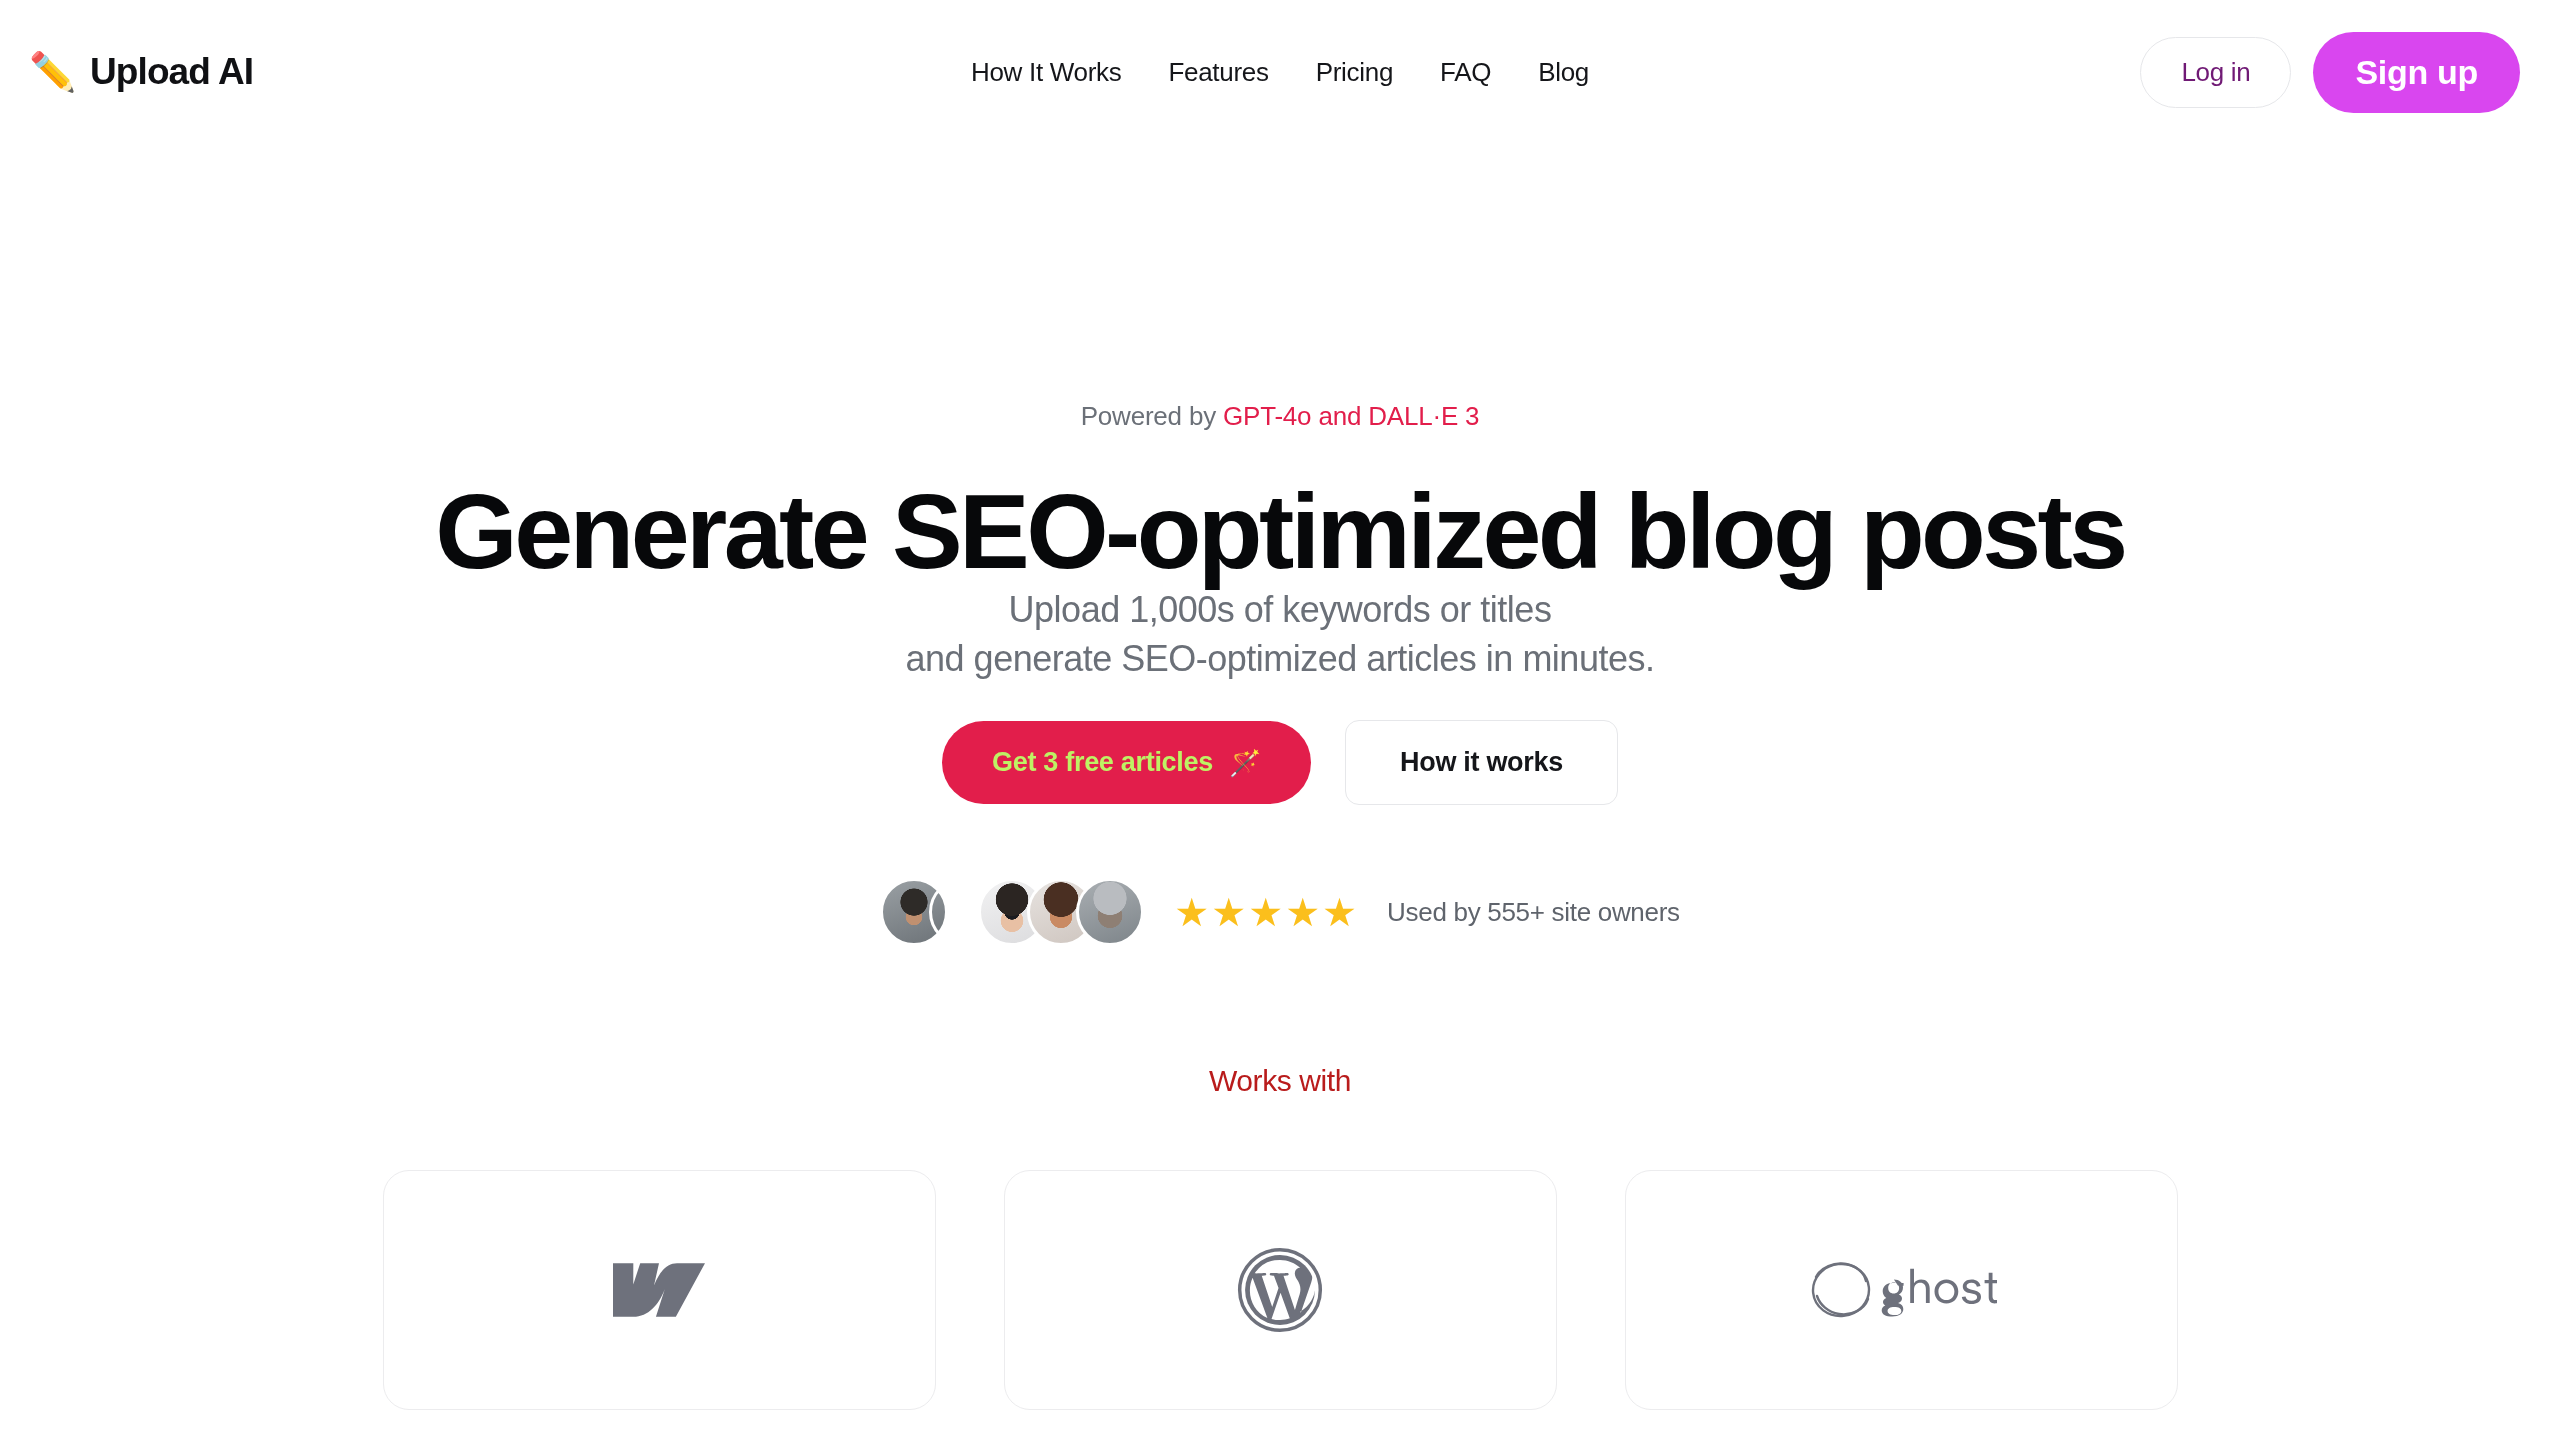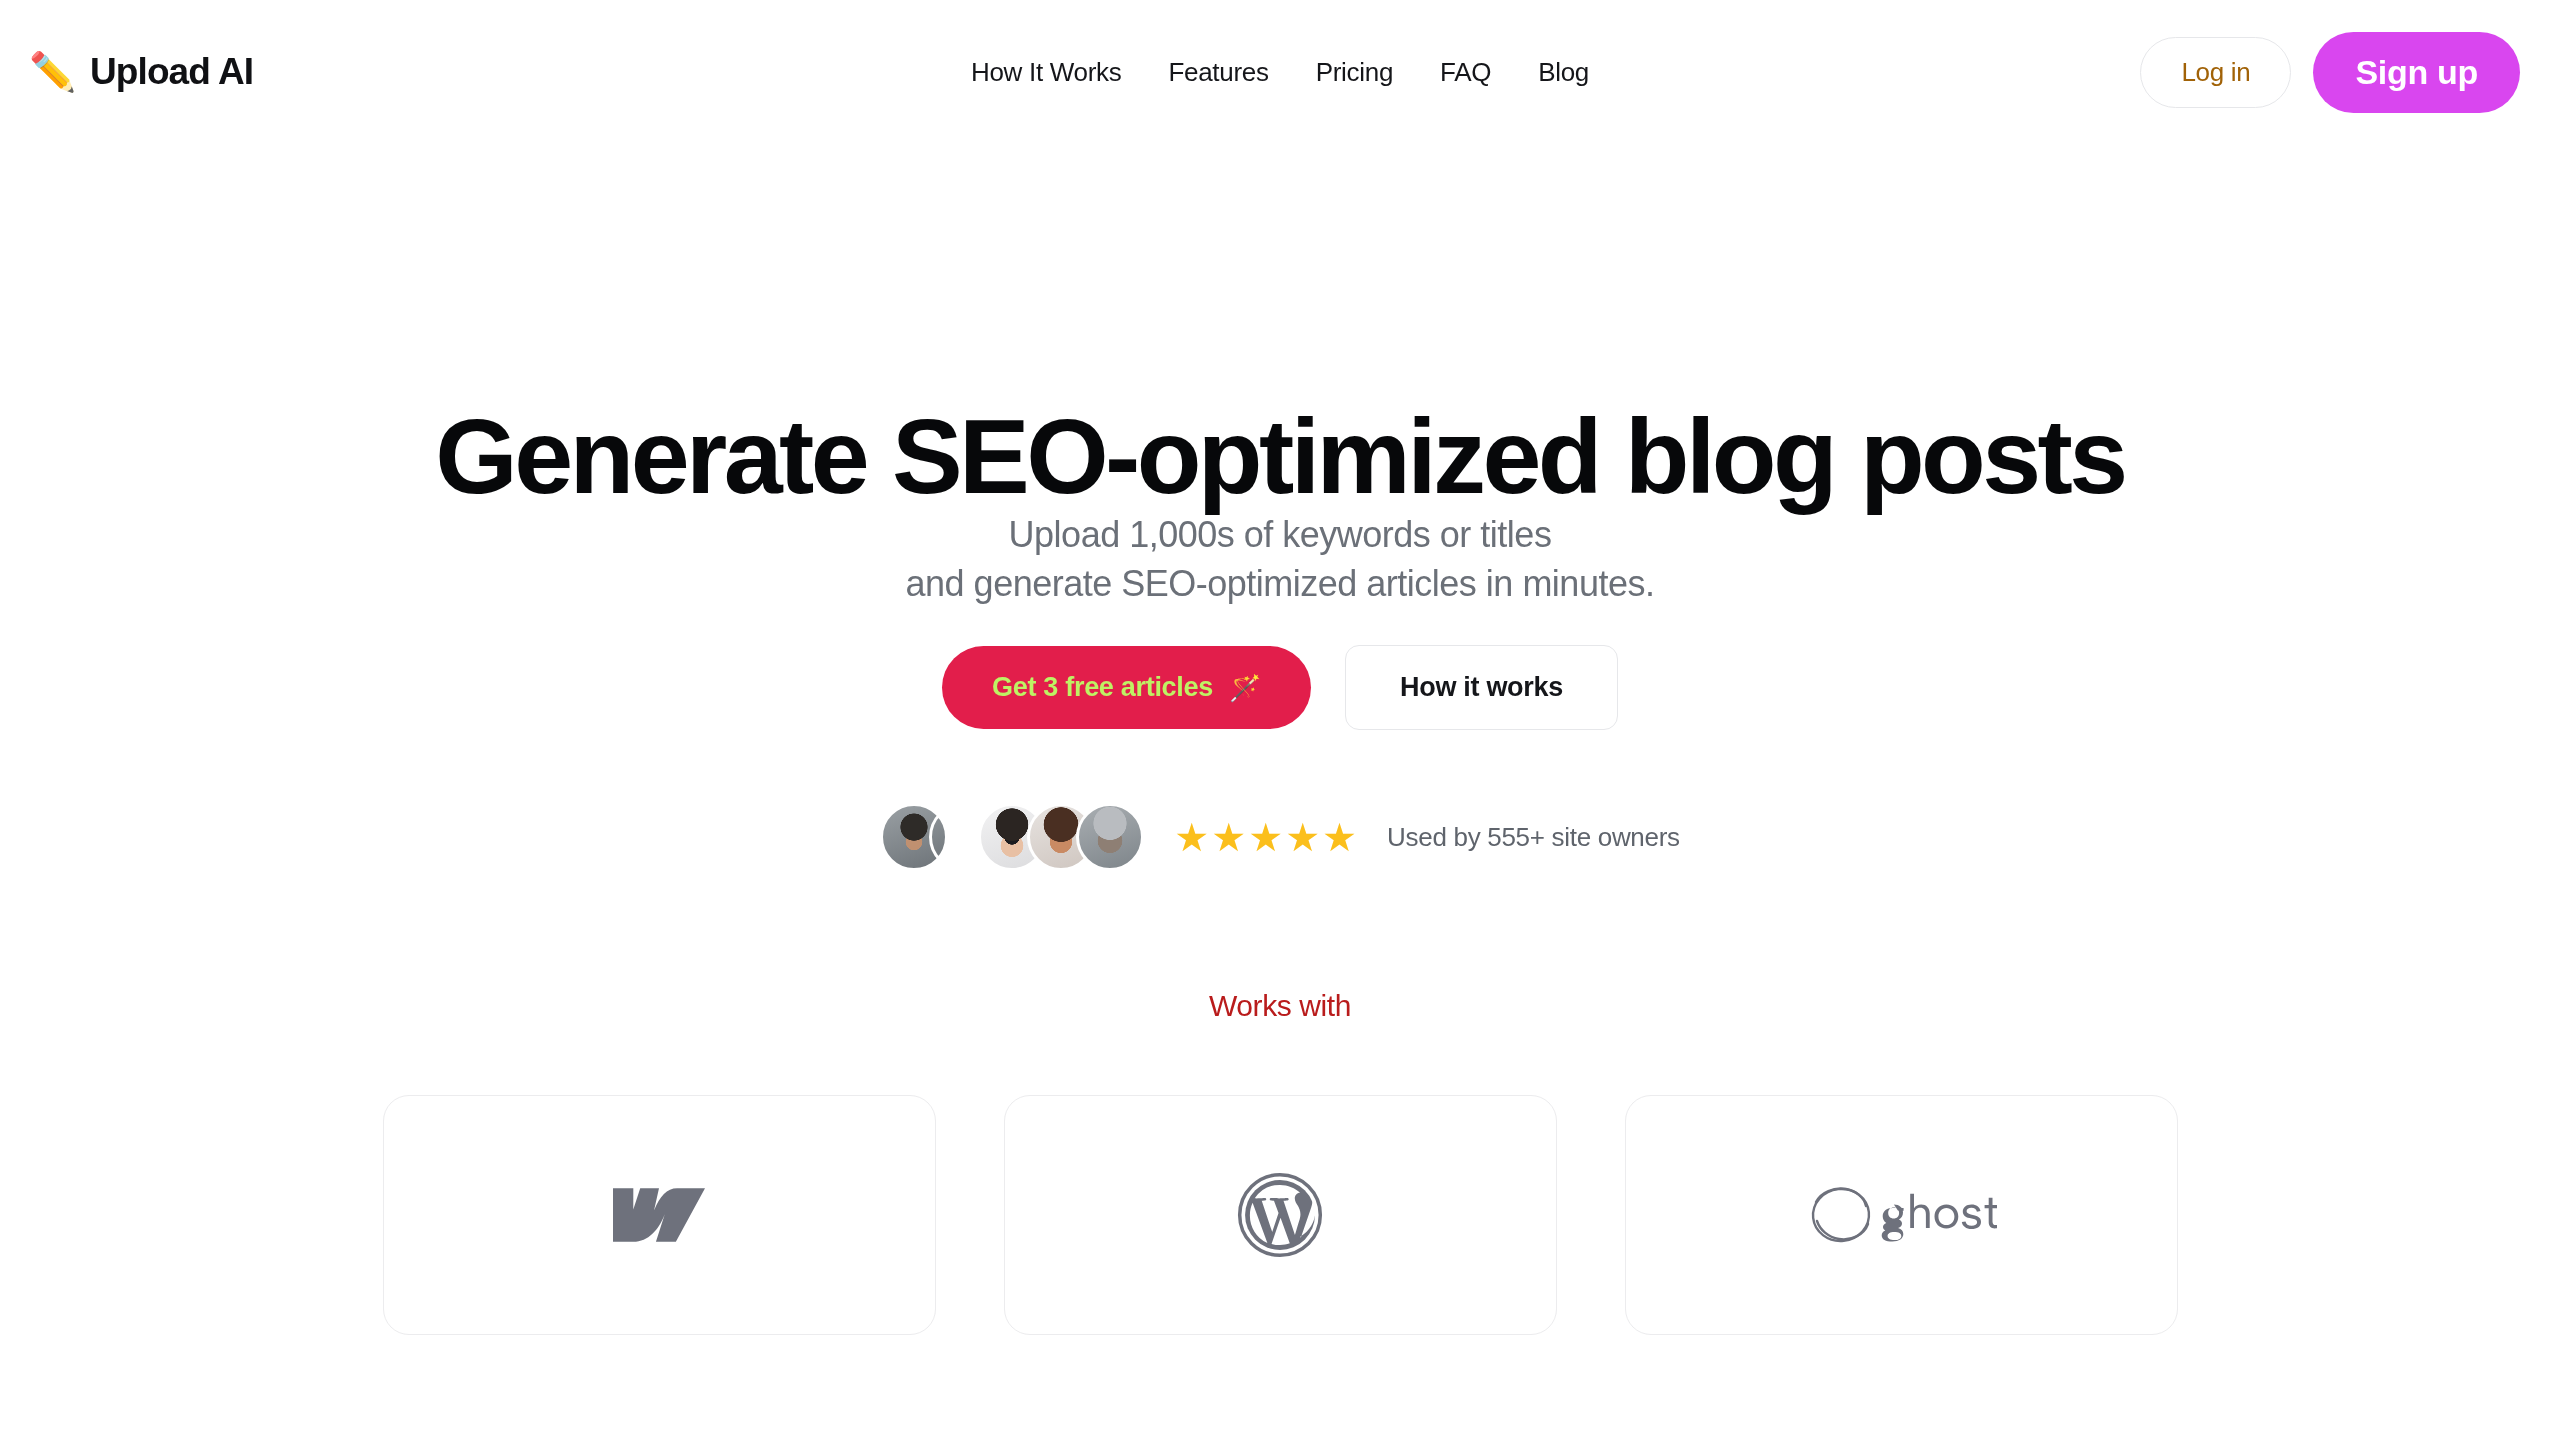--- a/index.html
+++ b/index.html
@@ -47,21 +47,21 @@
     color:#15161a;
     font-weight:500;
     letter-spacing:-.3px;
     text-decoration:none;
     white-space:nowrap;
     cursor:pointer;
   }
 
   .auth { margin-left:auto; display:flex; align-items:center; gap:22px; }
   .btn-login {
-    font-size:26px; font-weight:500; color:#a16207;
+    font-size:26px; font-weight:500; color:#701a75;
     background:#fff;
     border:1.6px solid #e6e7ea;
     border-radius:999px;
     padding:19px 40px;
     letter-spacing:-.3px;
     cursor:pointer;
     white-space:nowrap;
   }
   .btn-signup {
     font-size:34px; font-weight:600; color:#ffffff;
@@ -210,20 +210,23 @@
   </nav>
 
   <div class="auth">
     <button class="btn-login">Log in</button>
     <button class="btn-signup">Sign up</button>
   </div>
 </header>
 
 <main class="hero">
 
+  <p class="powered">
+    <span>Powered by </span><span class="accent">GPT-4o and DALL·E 3</span>
+  </p>
 
   <h1 class="headline">Generate SEO-optimized blog posts</h1>
 
   <p class="subhead">
     <span>Upload 1,000s of keywords or titles</span><br>
     <span>and generate SEO-optimized articles in minutes.</span>
   </p>
 
   <div class="cta-row">
     <button class="btn-primary">

